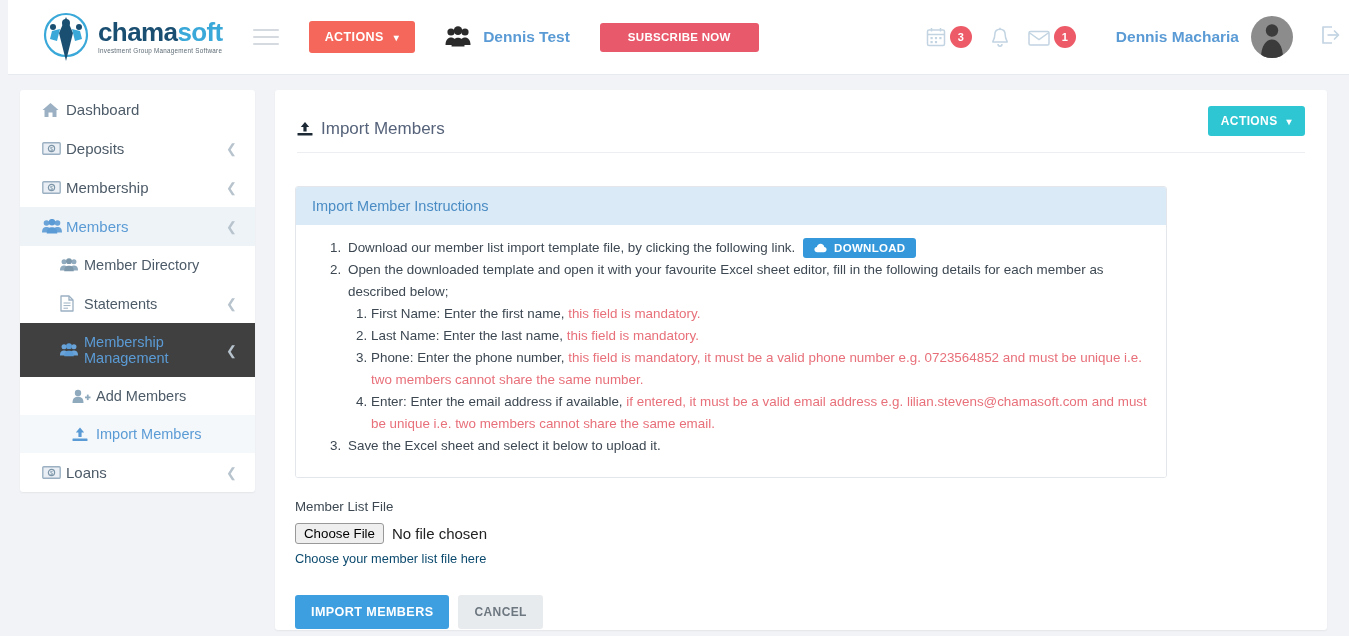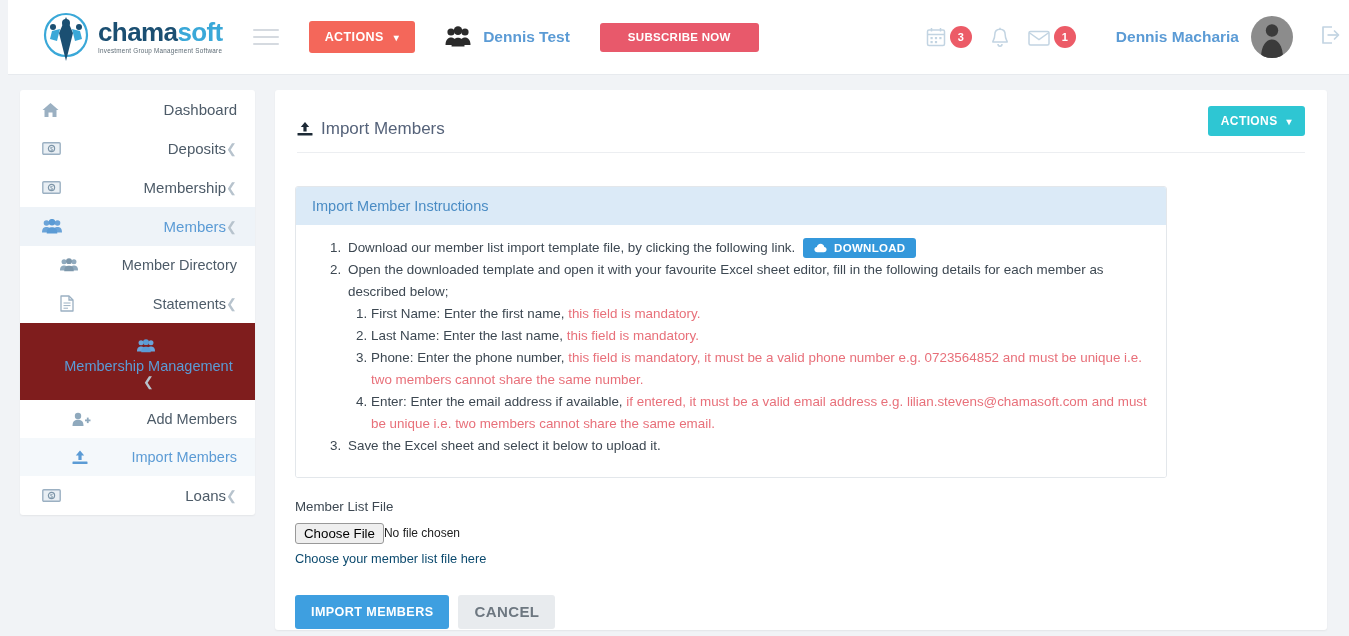--- a/index.html
+++ b/index.html
@@ -73,35 +73,34 @@
   .logout { margin-left: 26px; cursor: pointer; }
 
   
   .sidebar {
     position: absolute; top: 90px; left: 20px;
     width: 235px; background: #fff;
     border-radius: 3px;
     box-shadow: 0 1px 2px rgba(0,0,0,0.06);
     overflow: hidden;
     max-height: 518px;
-    text-align: right;
   }
   .nav-item {
     display: flex; align-items: center;
     padding: 11px 18px 11px 22px;
     font-size: 15px; color: #4d5b68;
     cursor: pointer; position: relative;
   }
   .nav-item .nico { width: 24px; flex: 0 0 24px; display: flex; align-items: center; }
   .nav-item .nlabel { flex: 1; }
   .nav-item .nchev { color: #b7c3cd; font-size: 13px; }
   .nav-item.active { background: #eef3f8; color: #5b9bd5; }
   .nav-item.sub { padding-left: 40px; font-size: 14.5px; }
   .nav-item.sub.active { background: #f4f8fb; color: #5b9bd5; }
-  .nav-item.group-hdr { color: #5b9bd5; background: #7f1d1d; flex-direction: column; }
+  .nav-item.group-hdr { color: #5b9bd5; background: #404040; }
 
   
   .card {
     position: absolute; top: 90px; left: 275px;
     width: 1052px; height: 540px;
     background: #fff; border-radius: 3px;
     box-shadow: 0 1px 2px rgba(0,0,0,0.06);
   }
   .card-head {
     display: flex; align-items: center;
@@ -152,32 +151,32 @@
 
   
   .field-block { margin: 21px 0 0 20px; }
   .field-label { font-size: 13.3px; color: #3d4852; }
   .file-row { margin-top: 9px; display: flex; align-items: center; }
   .file-btn {
     border: 1px solid #999; background: #efefef; border-radius: 3px;
     padding: 2px 8px; font-size: 13.3px; color: #000;
     font-family: "Liberation Sans", sans-serif; cursor: pointer;
   }
-  .file-name { font-size: 12px; color: #222; text-align: center; }
+  .file-name { margin-left: 8px; font-size: 15px; color: #222; text-align: center; }
   .field-help { margin-top: 7px; font-size: 12.8px; color: #0c4a6e; }
 
   .btn-row { margin: 29px 0 0 20px; display: flex; gap: 9px; }
   .btn-primary {
     background: #3e9fe0; color: #fff; border: none; border-radius: 3px;
     height: 34px; padding: 0 16px; font-size: 12.6px; font-weight: bold;
     letter-spacing: 0.4px; cursor: pointer; font-family: "Liberation Sans", sans-serif;
   }
   .btn-default {
     background: #e8ebee; color: #6d7780; border: none; border-radius: 3px;
-    height: 34px; padding: 0 16px; font-size: 15px; font-weight: bold;
+    height: 34px; padding: 0 16px; font-size: 12px; font-weight: bold;
     letter-spacing: 0.4px; cursor: pointer; font-family: "Liberation Sans", sans-serif;
   }
 </style>
 </head>
 <body>
 
 <div class="topbar">
 
   <div class="logo-wrap">
     <svg class="logo-mark" viewBox="0 0 52 52">

